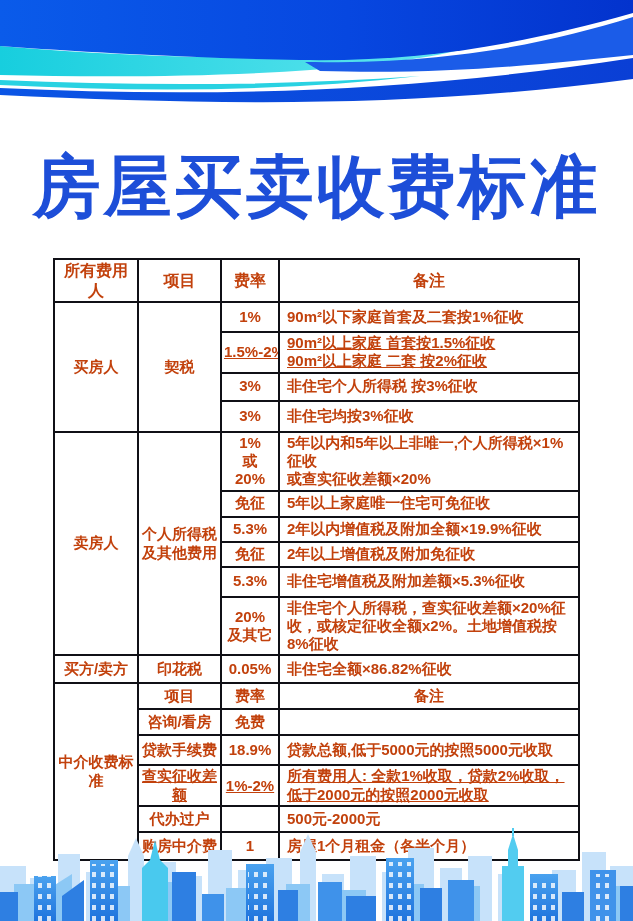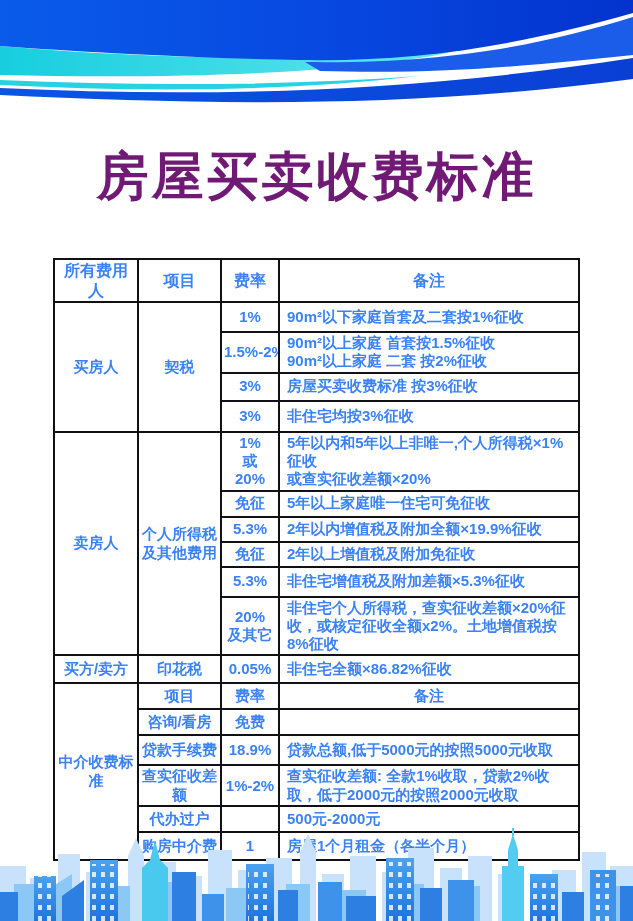--- a/index.html
+++ b/index.html
@@ -10,33 +10,33 @@
     background:#ffffff;
     overflow:hidden;
     font-family:"Liberation Sans","DejaVu Sans",sans-serif;
   }
   .hdr{position:absolute;top:0;left:0;display:block;}
   .sky{position:absolute;bottom:0;left:0;display:block;}
   .title{
     position:absolute;
     top:142px;left:0;width:100%;
     text-align:center;
-    font-size:52px;
+    font-size:68px;
     font-weight:900;
     letter-spacing:3px;
-    color:#701a75;
+    color:#1d4ed8;
     white-space:nowrap;
   }
   table.fee{
     position:absolute;
     left:53px;top:258px;
     width:525px;
     border-collapse:collapse;
     table-layout:fixed;
-    color:#3b82f6;
+    color:#c2410c;
   }
   table.fee col.c1{width:84px;}
   table.fee col.c2{width:83px;}
   table.fee col.c3{width:58px;}
   table.fee col.c4{width:300px;}
   table.fee th, table.fee td{
     border:2px solid #101016;
     font-weight:bold;
     font-size:15px;
     line-height:1.22;
@@ -46,21 +46,21 @@
     white-space:pre-line;
     overflow:hidden;
   }
   table.fee th{font-size:16px;}
   table.fee td.note{
     text-align:left;
     padding-left:7px;
     padding-right:4px;
   }
   
-  tr.h30{height:30px;} tr.h31{height:31px;} tr.h42{height:28px;}
+  tr.h30{height:30px;} tr.h31{height:31px;} tr.h42{height:28px;text-decoration:underline;}
   tr.h28{height:28px;} tr.h56{height:56px;} tr.h26{height:26px;}
   tr.h25{height:25px;} tr.h41{height:41px;}
 </style>
 </head>
 <body>
 
 <div class="page">
 
   <svg class="hdr" width="633" height="115" viewBox="0 0 633 115">
     <defs>
@@ -111,21 +111,21 @@
       <td>1%</td>
       <td class="note">90m²以下家庭首套及二套按1%征收</td>
     </tr>
     <tr class="h42">
       <td>1.5%-2%</td>
       <td class="note">90m²以上家庭 首套按1.5%征收
 90m²以上家庭 二套 按2%征收</td>
     </tr>
     <tr class="h28">
       <td>3%</td>
-      <td class="note">房屋买卖收费标准 按3%征收</td>
+      <td class="note">非住宅个人所得税 按3%征收</td>
     </tr>
     <tr class="h31">
       <td>3%</td>
       <td class="note">非住宅均按3%征收</td>
     </tr>
 
     <tr class="h56">
       <td rowspan="6">卖房人</td>
       <td rowspan="6">个人所得税
 及其他费用</td>
@@ -176,21 +176,21 @@
       <td class="note"></td>
     </tr>
     <tr class="h30">
       <td>贷款手续费</td>
       <td>18.9%</td>
       <td class="note">贷款总额,低于5000元的按照5000元收取</td>
     </tr>
     <tr class="h42">
       <td>查实征收差额</td>
       <td>1%-2%</td>
-      <td class="note">查实征收差额: 全款1%收取，贷款2%收取，低于2000元的按照2000元收取</td>
+      <td class="note">所有费用人: 全款1%收取，贷款2%收取，低于2000元的按照2000元收取</td>
     </tr>
     <tr class="h26">
       <td>代办过户</td>
       <td></td>
       <td class="note">500元-2000元</td>
     </tr>
     <tr class="h28">
       <td>购房中介费</td>
       <td>1</td>
       <td class="note">房屋1个月租金（各半个月）</td>

